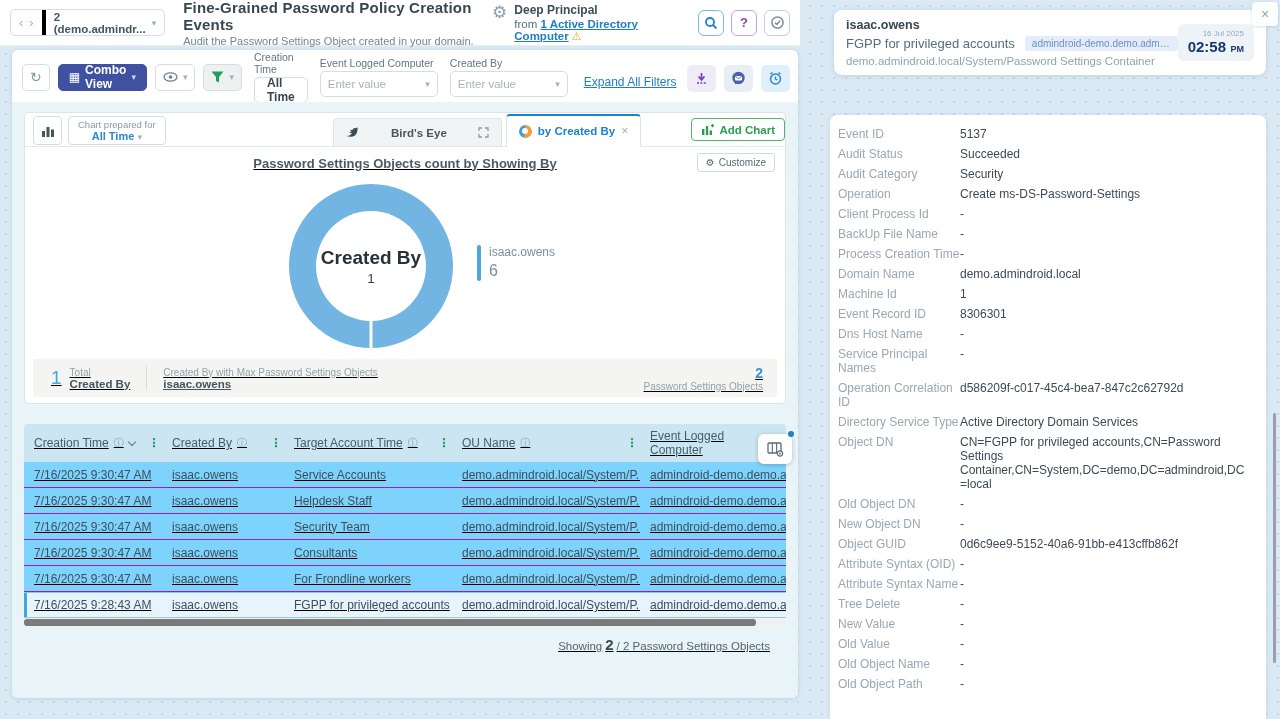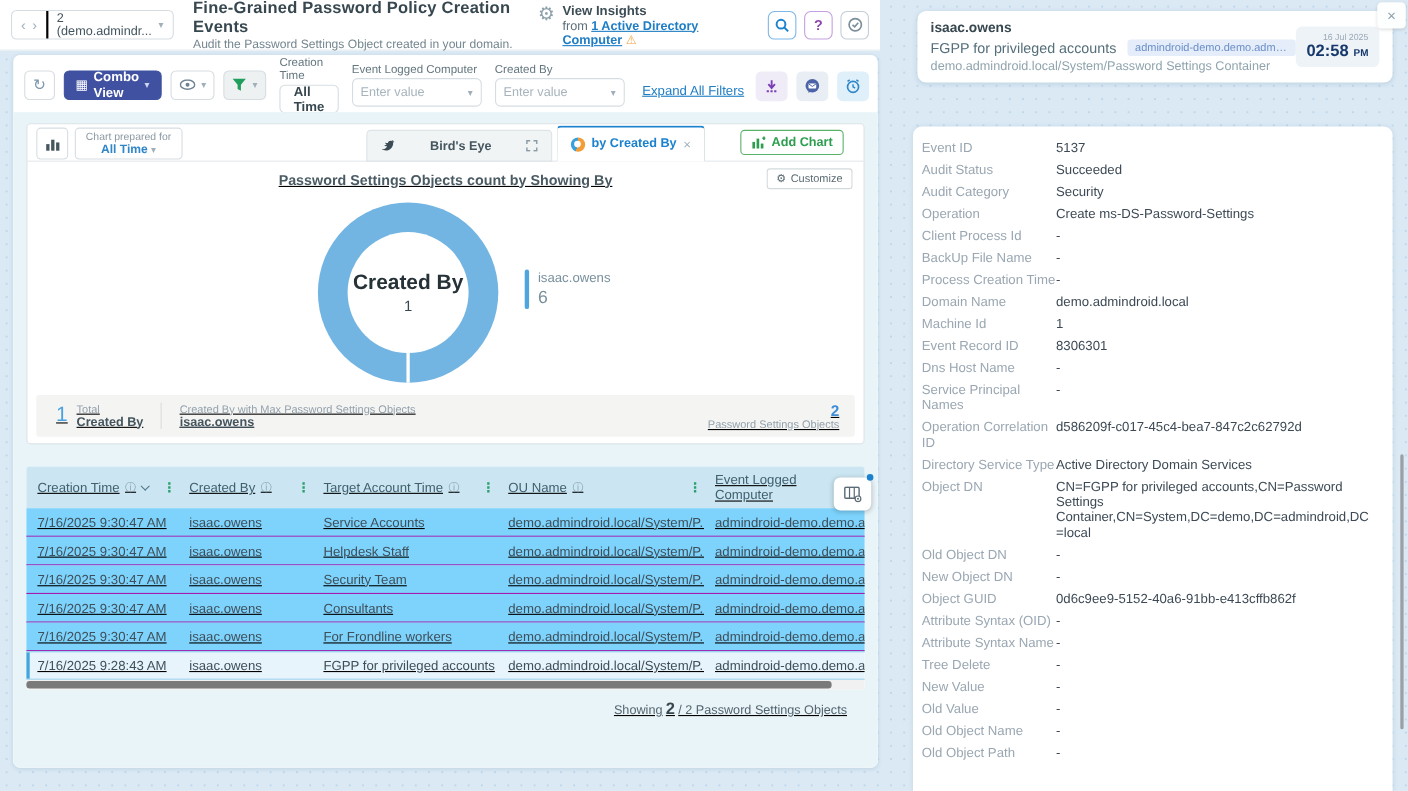--- a/index.html
+++ b/index.html
@@ -9,21 +9,21 @@
          background-image:radial-gradient(#c0d7e9 1px, transparent 1.3px);
          background-size:12px 12px; }
 
   
   .left { width:800px; height:719px; position:relative; flex:none; }
 
   .top-header { height:46px; background:#fff; display:flex; align-items:center; padding:0 10px; gap:14px; border-bottom:1px solid #e7edf1; }
   .crumb-ctl { display:flex; align-items:center; border:1px solid #d6dde2; border-radius:5px; height:27px; background:#fff; }
   .crumb-nav { display:flex; gap:6px; padding:0 8px; color:#9fb0bb; font-size:13px; cursor:pointer; }
   .crumb-nav span { line-height:25px; }
-  .crumb-select { display:flex; align-items:center; gap:6px; padding:0 8px; border-left:2px solid #000000; font-size:11.5px; font-weight:normal; color:#43555f; height:100%; }
+  .crumb-select { display:flex; align-items:center; gap:6px; padding:0 8px; border-left:4px solid #000000; font-size:11.5px; font-weight:bold; color:#43555f; height:100%; }
   .caret { font-size:9px; color:#9fb0bb; }
   .title-wrap { margin-left:4px; }
   .page-title { font-size:15px; font-weight:bold; color:#37474f; letter-spacing:.2px; }
   .page-subtitle { font-size:11px; color:#74868f; margin-top:2px; }
   .insights { display:flex; align-items:flex-start; gap:7px; margin-left:auto; }
   .ins-gear { font-size:17px; color:#8ba0ab; line-height:20px; }
   .ins-title { font-size:12px; font-weight:bold; color:#3c4d56; }
   .ins-line2 { font-size:11.5px; color:#5c707a; margin-top:1px; }
   .ins-link { color:#1f7dc4; font-weight:bold; text-decoration:underline; cursor:pointer; }
   .ins-warn { color:#f0a23c; font-size:11px; }
@@ -62,21 +62,21 @@
   .prepared-box { border:1px solid #d6dde2; border-radius:4px; background:#fff; padding:2px 9px; text-align:center; cursor:pointer; }
   .prepared-1 { font-size:9.5px; color:#8a98a3; }
   .prepared-2 { font-size:11px; font-weight:bold; color:#2f86c8; }
   .tabs { position:absolute; left:308px; bottom:-1px; display:flex; align-items:flex-end; gap:4px; }
   .tab { display:flex; align-items:center; gap:6px; height:29px; padding:0 12px; font-size:11.5px; font-weight:bold; cursor:pointer; border-radius:4px 4px 0 0; }
   .tab.birds { background:#f1f4f5; border:1px solid #dde3e7; color:#45565f;gap:31px; }
   .tab.active { background:#fff; border:1px solid #dde3e7; border-bottom:1px solid #fff; border-top:2px solid #1a82cf; color:#1a82cf; height:33px; }
   .mini-donut { width:13px; height:13px; border-radius:50%; background:conic-gradient(#f29d38 0 55%, #3aa0dc 55% 100%); position:relative; }
   .mini-donut::after { content:""; position:absolute; inset:3.5px; background:#fff; border-radius:50%; }
   .tab-close { color:#9fb0bb; font-size:12px; font-weight:normal; cursor:pointer; }
-  .add-chart { position:absolute; right:18px; top:5px; display:flex; align-items:center; gap:5px; border:1px solid #58b368; color:#2d9e4f; font-weight:bold; font-size:11.5px; background:#fff; border-radius:4px; padding:4px 9px; cursor:pointer; }
+  .add-chart { position:absolute; right:0; top:5px; display:flex; align-items:center; gap:5px; border:1px solid #58b368; color:#2d9e4f; font-weight:bold; font-size:11.5px; background:#fff; border-radius:4px; padding:4px 9px; cursor:pointer; }
   .title-row { position:relative; height:32px; display:flex; align-items:center; justify-content:center; }
   .chart-title { font-size:13px; font-weight:bold; color:#4a5a63; }
   .customize { position:absolute; right:10px; top:6px; border:1px solid #d3dade; border-radius:3px; background:#fff; font-size:10px; color:#5a6a72; padding:3px 8px; display:flex; gap:4px; align-items:center; cursor:pointer; }
   .donut-wrap { position:relative; height:180px; }
   .donut { position:absolute; left:264px; top:5px; width:164px; height:164px; border-radius:50%; background:#72b4e2; cursor:pointer; }
   .donut .notch { position:absolute; left:50%; bottom:0; width:3px; height:28px; background:#fff; transform:translateX(-50%); }
   .donut .hole { position:absolute; inset:27px; background:#fff; border-radius:50%; display:flex; flex-direction:column; align-items:center; justify-content:center; }
   .c-title { font-size:19px; font-weight:bold; color:#263238; }
   .c-val { font-size:13.5px; color:#37474f; margin-top:2px; }
   .legend { position:absolute; left:452px; top:66px; display:flex; gap:8px; cursor:pointer; }
@@ -151,21 +151,21 @@
           <span class="caret">▾</span>
         </div>
       </div>
       <div class="title-wrap">
         <div class="page-title">Fine-Grained Password Policy Creation Events</div>
         <div class="page-subtitle">Audit the Password Settings Object created in your domain.</div>
       </div>
       <div class="insights">
         <span class="ins-gear">⚙</span>
         <div>
-          <div class="ins-title">View Insights</div>
+          <div class="ins-title">Deep Principal</div>
           <div class="ins-line2">
             <span>from</span>
             <span class="ins-link">1 Active Directory Computer</span>
             <span class="ins-warn">⚠</span>
           </div>
         </div>
       </div>
       <div class="hdr-actions">
         <div class="hbtn search">
           <svg width="14" height="14" viewBox="0 0 14 14">

